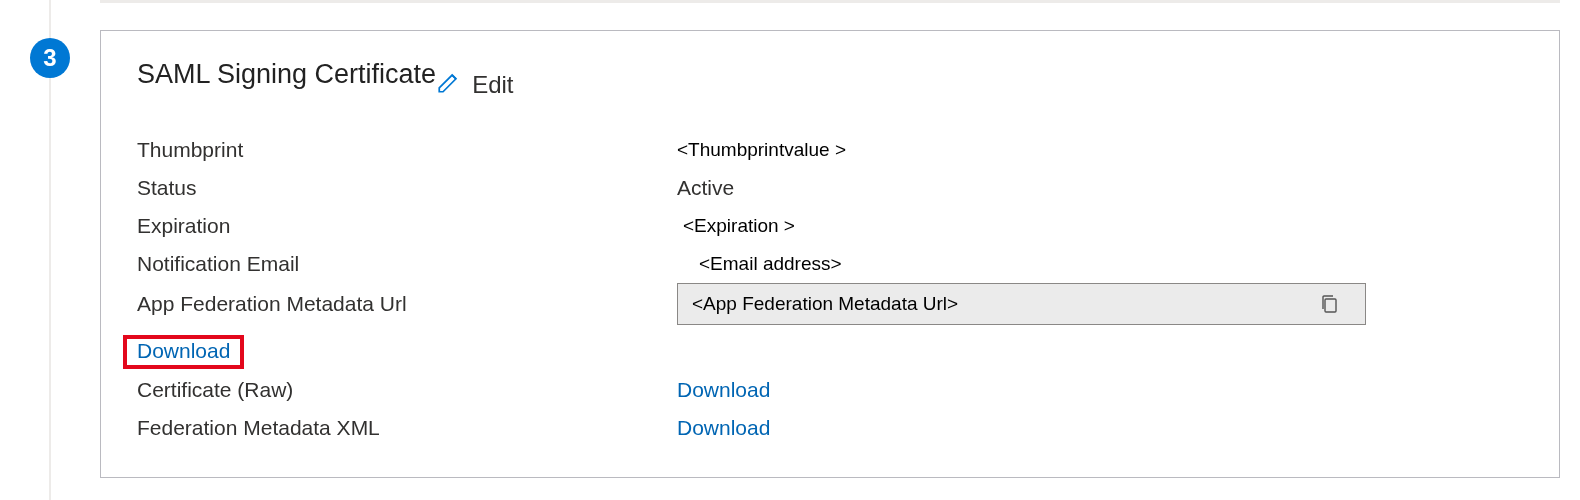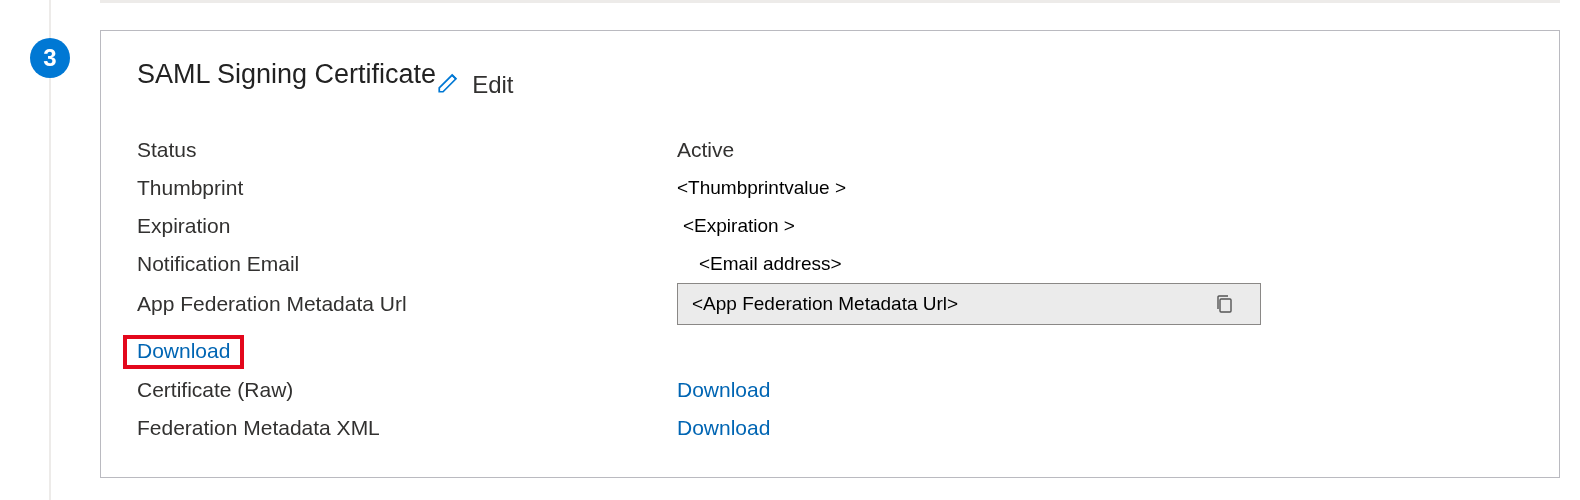--- a/index.html
+++ b/index.html
@@ -91,21 +91,21 @@
     color: #000;
   }
   .indent-1 { padding-left: 6px; }
   .indent-2 { padding-left: 22px; }
   .readonly-field {
     display: flex;
     align-items: center;
     border: 1px solid #8a8886;
     background: #ebebeb;
     height: 42px;
-    width: 584px;
+    width: 689px;
     padding: 0 26px 0 14px;
   }
   .readonly-field .field-text {
     flex: 1;
     font-size: 19px;
     color: #000;
     white-space: nowrap;
     overflow: hidden;
   }
   .readonly-field .copy-icon {
@@ -145,27 +145,27 @@
           <path d="M14.9 5.6l3.5 3.5"></path>
         </svg>
       </span>
       <span>Edit</span>
     </div>
   </div>
 
   <div class="rows">
 
     <div class="row">
+      <div class="label-col">Thumbprint</div>
+      <div class="value-col value-placeholder">&lt;Thumbprintvalue &gt;</div>
+    </div>
+
+    <div class="row">
       <div class="label-col">Status</div>
       <div class="value-col">Active</div>
-    </div>
-
-    <div class="row">
-      <div class="label-col">Thumbprint</div>
-      <div class="value-col value-placeholder">&lt;Thumbprintvalue &gt;</div>
     </div>
 
     <div class="row">
       <div class="label-col">Expiration</div>
       <div class="value-col value-placeholder indent-1">&lt;Expiration &gt;</div>
     </div>
 
     <div class="row">
       <div class="label-col">Notification Email</div>
       <div class="value-col value-placeholder indent-2">&lt;Email address&gt;</div>

